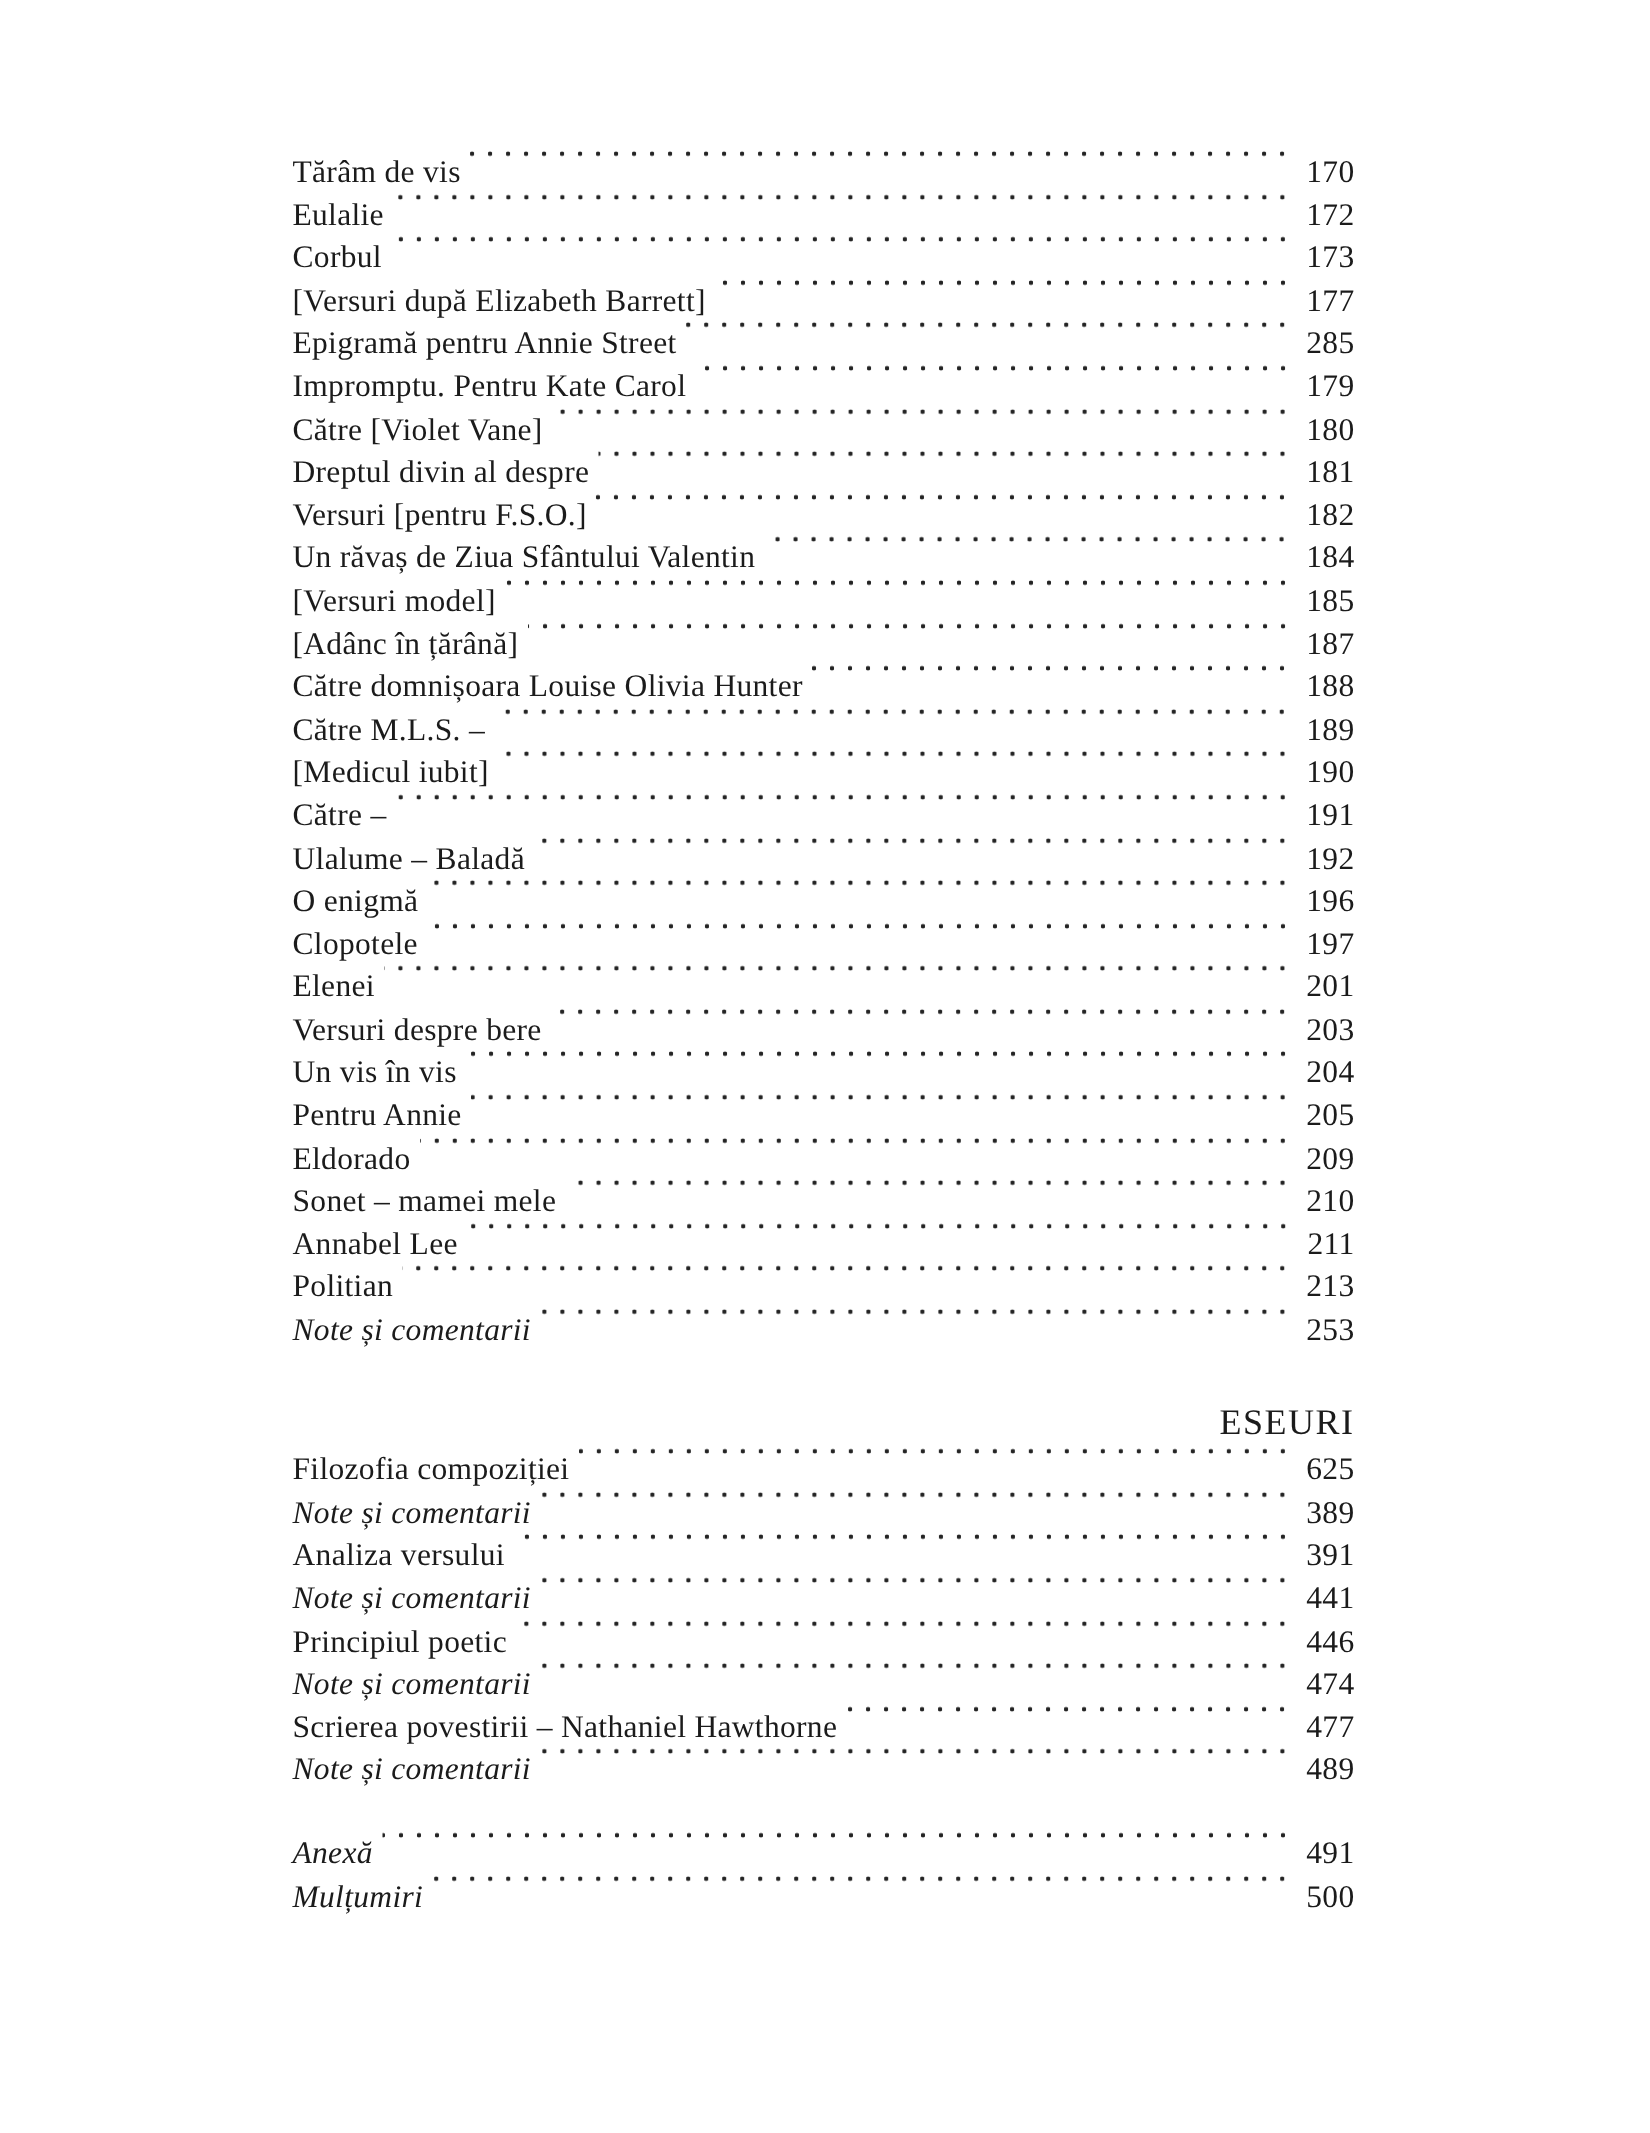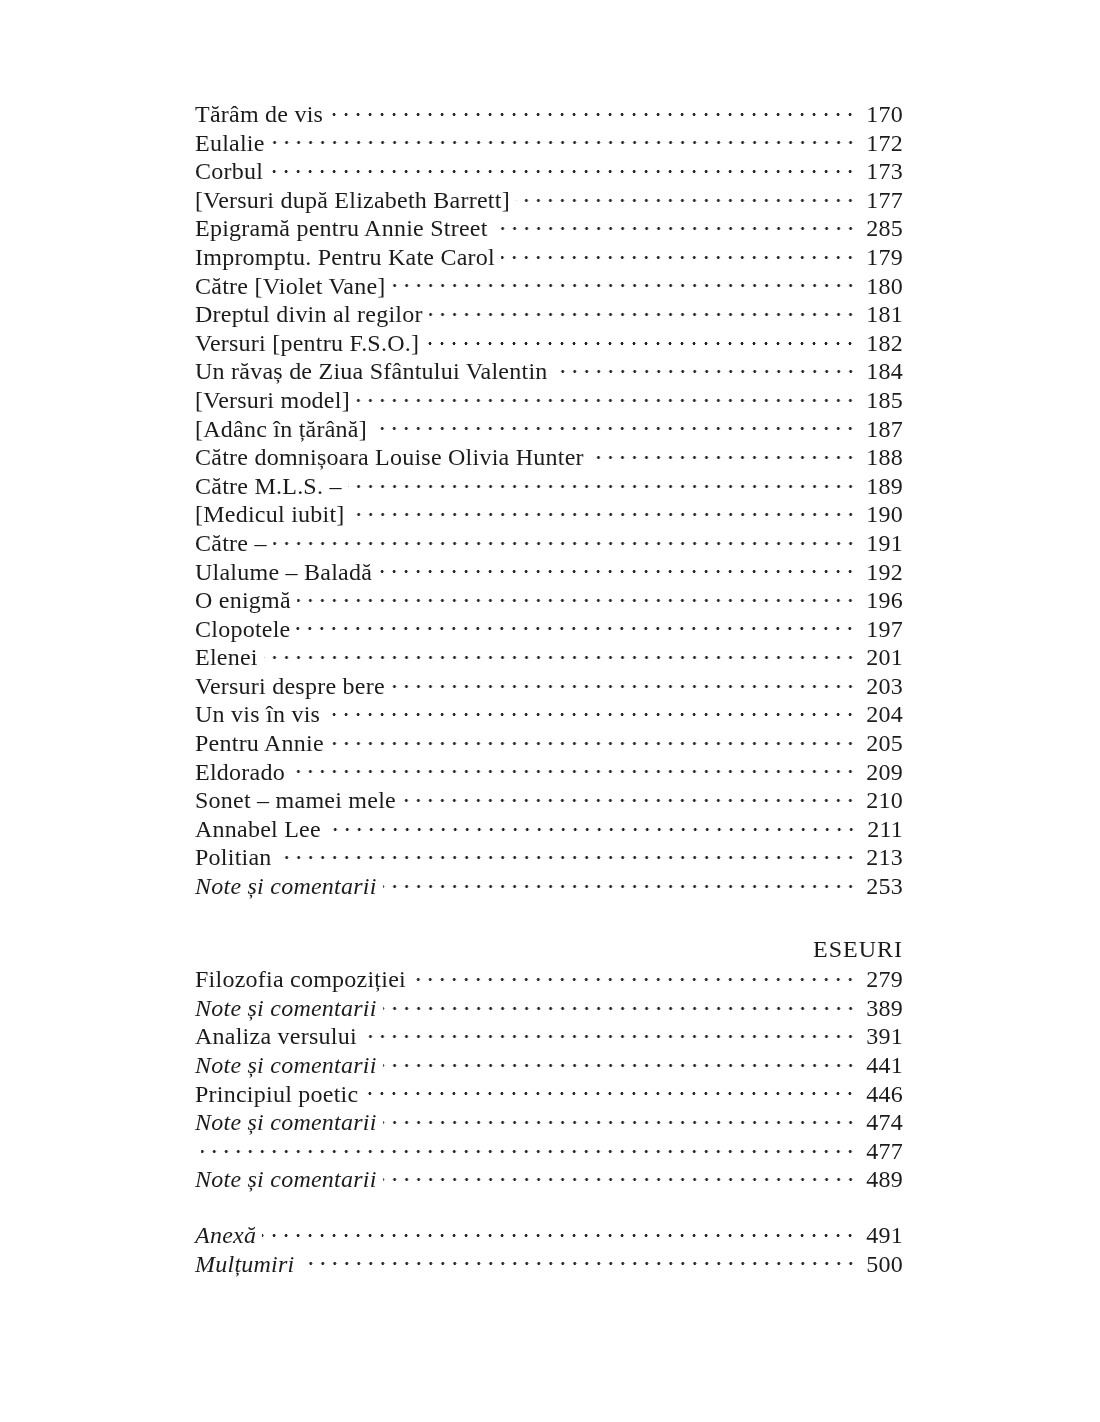--- a/index.html
+++ b/index.html
@@ -17,23 +17,23 @@
     overflow: hidden;
   }
   .toc {
     position: absolute;
     top: 100px;
     left: 195px;
     right: 197px;
   }
   .toc-row {
     display: flex;
-    align-items: center;
+    align-items: flex-start;
     line-height: 28.6px;
-    font-size: 24px;
+    font-size: 21px;
     letter-spacing: 0.01em;
     white-space: nowrap;
   }
   .toc-row .title {
     flex: 0 0 auto;
   }
   .toc-row.italic .title {
     font-style: italic;
   }
   .leader {
@@ -95,21 +95,21 @@
           <span class="title">Impromptu. Pentru Kate Carol</span>
           <span class="leader"></span>
           <span class="pagenum">179</span>
         </div>
         <div class="toc-row">
           <span class="title">Către [Violet Vane]</span>
           <span class="leader"></span>
           <span class="pagenum">180</span>
         </div>
         <div class="toc-row">
-          <span class="title">Dreptul divin al regilor</span>
+          <span class="title">Dreptul divin al despre</span>
           <span class="leader"></span>
           <span class="pagenum">181</span>
         </div>
         <div class="toc-row">
           <span class="title">Versuri [pentru F.S.O.]</span>
           <span class="leader"></span>
           <span class="pagenum">182</span>
         </div>
         <div class="toc-row">
           <span class="title">Un răvaș de Ziua Sfântului Valentin</span>
@@ -205,21 +205,21 @@
           <span class="title">Note și comentarii</span>
           <span class="leader"></span>
           <span class="pagenum">253</span>
         </div>
       </section>
       <section>
         <h2 class="section-heading">ESEURI</h2>
         <div class="toc-row">
           <span class="title">Filozofia compoziției</span>
           <span class="leader"></span>
-          <span class="pagenum">279</span>
+          <span class="pagenum">625</span>
         </div>
         <div class="toc-row italic">
           <span class="title">Note și comentarii</span>
           <span class="leader"></span>
           <span class="pagenum">389</span>
         </div>
         <div class="toc-row">
           <span class="title">Analiza versului</span>
           <span class="leader"></span>
           <span class="pagenum">391</span>
@@ -233,20 +233,21 @@
           <span class="title">Principiul poetic</span>
           <span class="leader"></span>
           <span class="pagenum">446</span>
         </div>
         <div class="toc-row italic">
           <span class="title">Note și comentarii</span>
           <span class="leader"></span>
           <span class="pagenum">474</span>
         </div>
         <div class="toc-row">
+          <span class="title">Scrierea povestirii – Nathaniel Hawthorne</span>
           <span class="leader"></span>
           <span class="pagenum">477</span>
         </div>
         <div class="toc-row italic">
           <span class="title">Note și comentarii</span>
           <span class="leader"></span>
           <span class="pagenum">489</span>
         </div>
       </section>
       <section class="gap-before">

